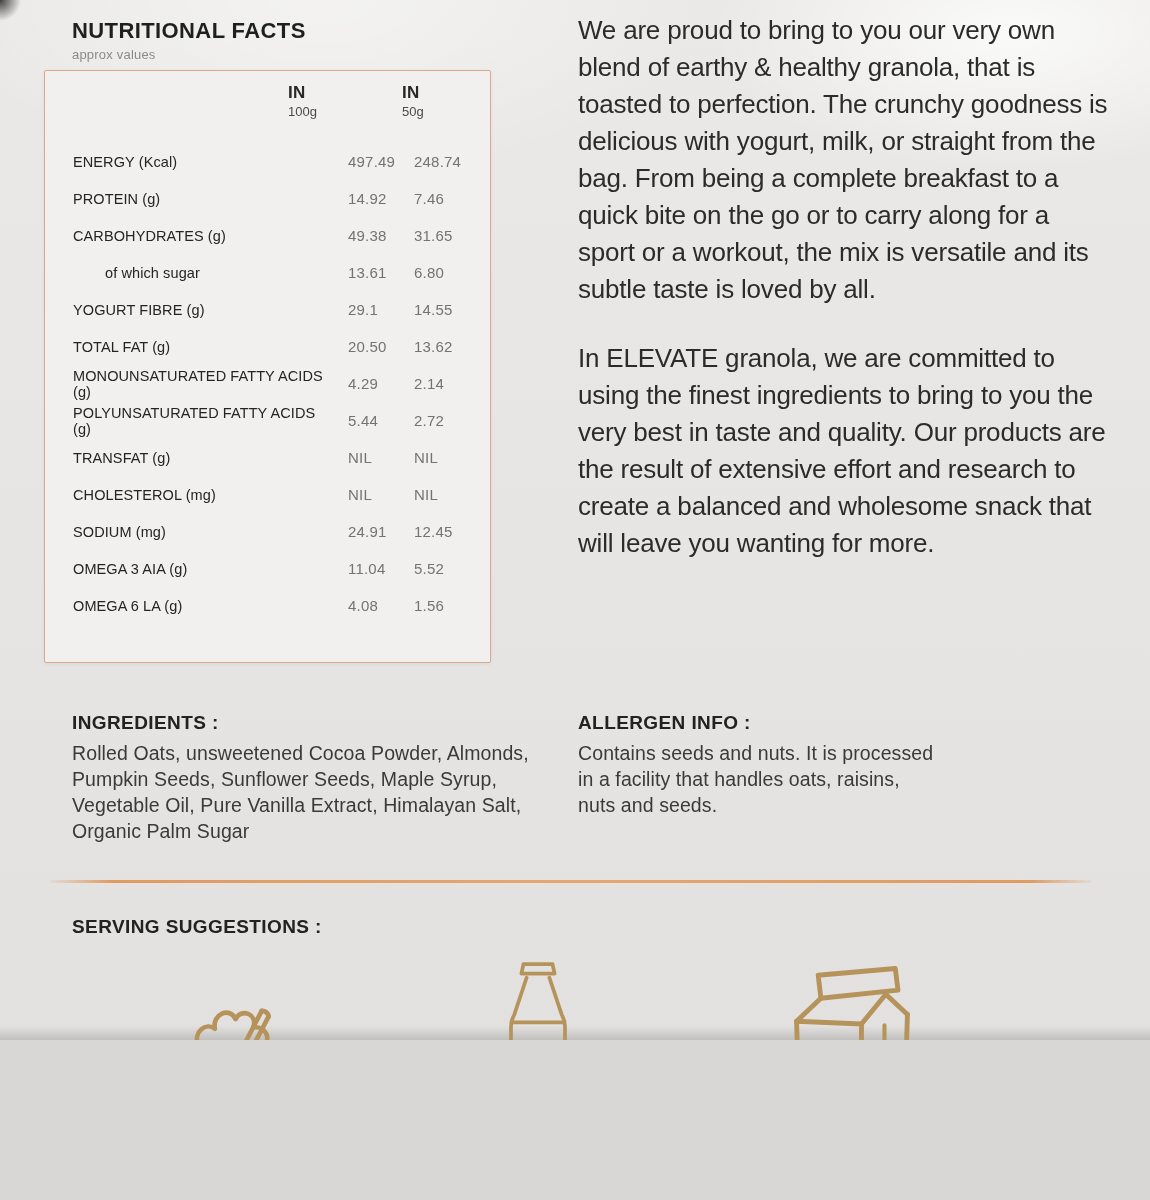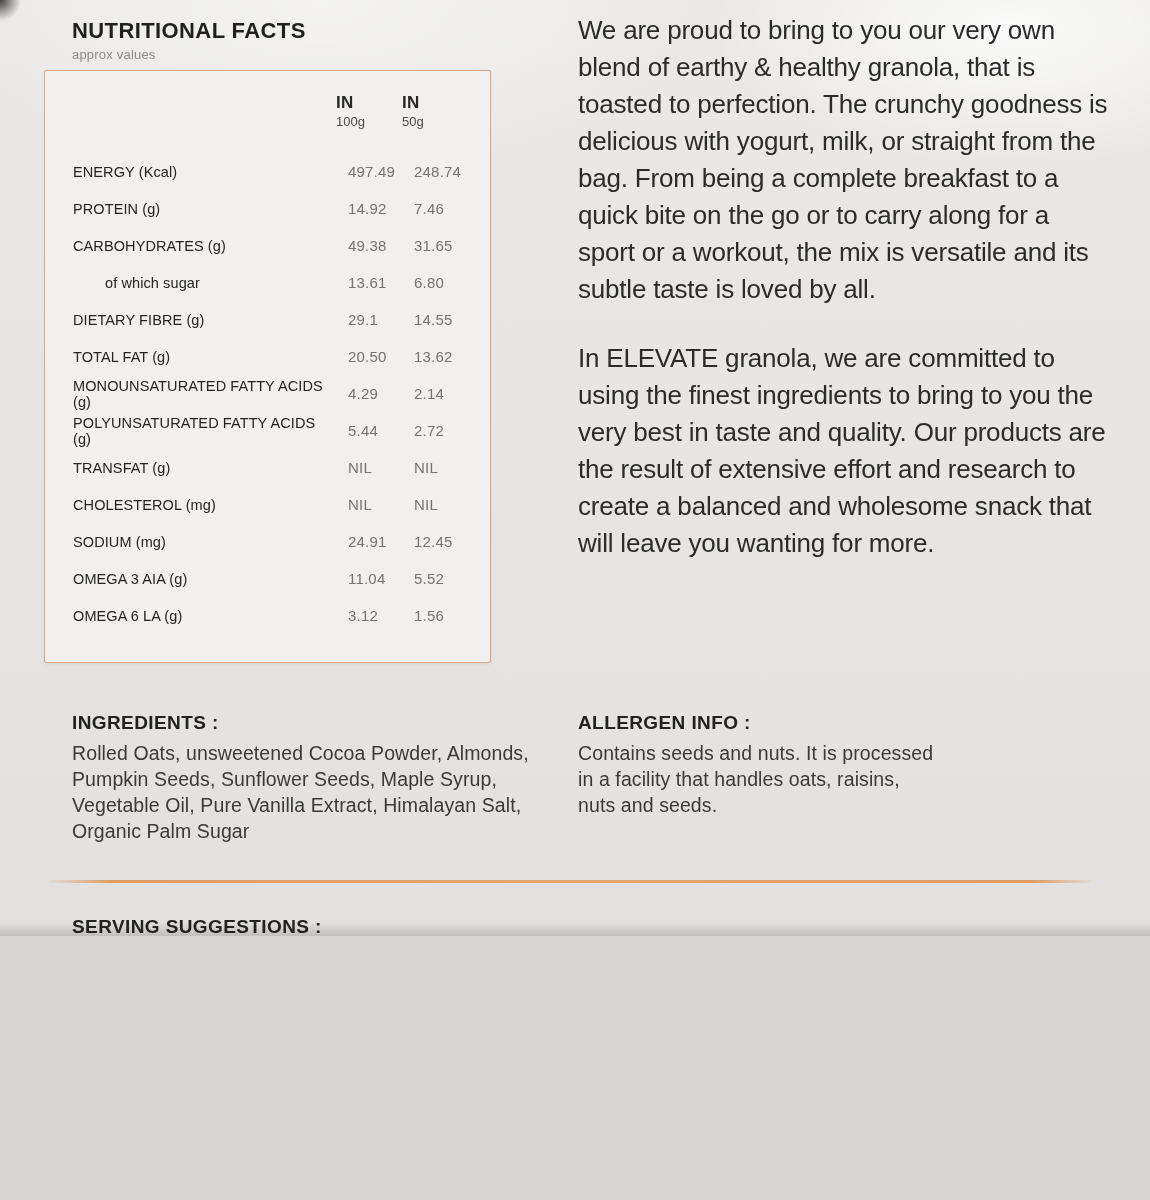--- a/index.html
+++ b/index.html
@@ -1,38 +1,38 @@
 <!DOCTYPE html>
 <html><head>
 <meta charset="utf-8">
 <style>
   * { margin:0; padding:0; box-sizing:border-box; }
   html,body { background:#d8d7d5; }
   .page {
-    position:relative; width:1150px; height:936px; overflow:hidden;
+    position:relative; width:1150px; height:1040px; overflow:hidden;
     font-family:"Liberation Sans", sans-serif; color:#282828;
     background:
       radial-gradient(circle 30px at 0% 0%, rgba(35,32,30,.85), rgba(35,32,30,0) 70%),
       radial-gradient(ellipse 430px 200px at 88% 3%, rgba(255,255,255,.8), rgba(255,255,255,0) 70%),
       radial-gradient(ellipse 520px 240px at 28% 0%, rgba(255,255,255,.45), rgba(255,255,255,0) 75%),
       linear-gradient(to top, rgba(110,105,100,.28), rgba(110,105,100,0) 14px),
       linear-gradient(180deg, #eae9e7 0%, #e6e5e3 55%, #e2e1df 100%);
   }
   
   .nf-head { position:absolute; left:72px; top:18px; }
   .nf-title { font-size:22px; font-weight:700; letter-spacing:.4px; color:#1f1f1f; }
   .nf-sub { font-size:13px; color:#8c8b89; margin-top:3px; letter-spacing:.2px; }
   
   .panel {
     position:absolute; left:44px; top:70px; width:447px; height:593px;
     background:#f1f0ee; border:1.5px solid #d9a98c; border-radius:2px;
     padding:12px 26px 0 28px; box-shadow:0 1px 4px rgba(0,0,0,.05);
   }
   .t-grid { display:grid; grid-template-columns:1fr 66px 62px; align-items:center; }
-  .t-headrow { margin-top:10px; align-items:start; }
+  .t-headrow { align-items:start;gap:48px; }
   .t-colhead .big { font-size:17px; font-weight:700; letter-spacing:.3px; display:block; }
   .t-colhead .small { font-size:13px; color:#4a4a4a; display:block; margin-top:1px; }
   .t-rows { margin-top:24px; }
   .t-row { height:37px; }
   .t-label { font-size:14.5px; color:#242424; letter-spacing:.1px; }
   .t-row.indent .t-label { padding-left:32px; }
   .t-val { font-size:15px; color:#737373; letter-spacing:.2px;margin-left:12px; }
   
   .desc { position:absolute; left:578px; top:12px; width:532px; }
   .desc p { font-size:26px; line-height:37px; color:#2b2b2b; letter-spacing:-.2px; }
@@ -91,21 +91,21 @@
         <span class="t-label">CARBOHYDRATES (g)</span>
         <span class="t-val">49.38</span>
         <span class="t-val">31.65</span>
       </div>
         <div class="t-grid t-row indent" style="">
         <span class="t-label">of which sugar</span>
         <span class="t-val">13.61</span>
         <span class="t-val">6.80</span>
       </div>
         <div class="t-grid t-row" style="">
-        <span class="t-label">DIETARY FIBRE (g)</span>
+        <span class="t-label">YOGURT FIBRE (g)</span>
         <span class="t-val">29.1</span>
         <span class="t-val">14.55</span>
       </div>
         <div class="t-grid t-row" style="">
         <span class="t-label">TOTAL FAT (g)</span>
         <span class="t-val">20.50</span>
         <span class="t-val">13.62</span>
       </div>
         <div class="t-grid t-row" style="">
         <span class="t-label">MONOUNSATURATED FATTY ACIDS (g)</span>
@@ -132,21 +132,21 @@
         <span class="t-val">24.91</span>
         <span class="t-val">12.45</span>
       </div>
         <div class="t-grid t-row" style="">
         <span class="t-label">OMEGA 3 AIA (g)</span>
         <span class="t-val">11.04</span>
         <span class="t-val">5.52</span>
       </div>
         <div class="t-grid t-row" style="">
         <span class="t-label">OMEGA 6 LA (g)</span>
-        <span class="t-val">3.12</span>
+        <span class="t-val">4.08</span>
         <span class="t-val">1.56</span>
       </div>
     </div>
   </div>
 
   <div class="desc">
     <p>We are proud to bring to you our very own blend of earthy &amp; healthy granola, that is toasted to perfection. The crunchy goodness is delicious with yogurt, milk, or straight from the bag.  From being a complete breakfast to a quick bite on the go or to carry along for a sport or a workout, the mix is versatile and its subtle taste is loved by all.</p>
     <p>In ELEVATE granola, we are committed to using the finest ingredients to bring to you the very best in taste and quality. Our products are the result of extensive effort and research to create a balanced and wholesome snack that will leave you wanting for more.</p>
   </div>
 

